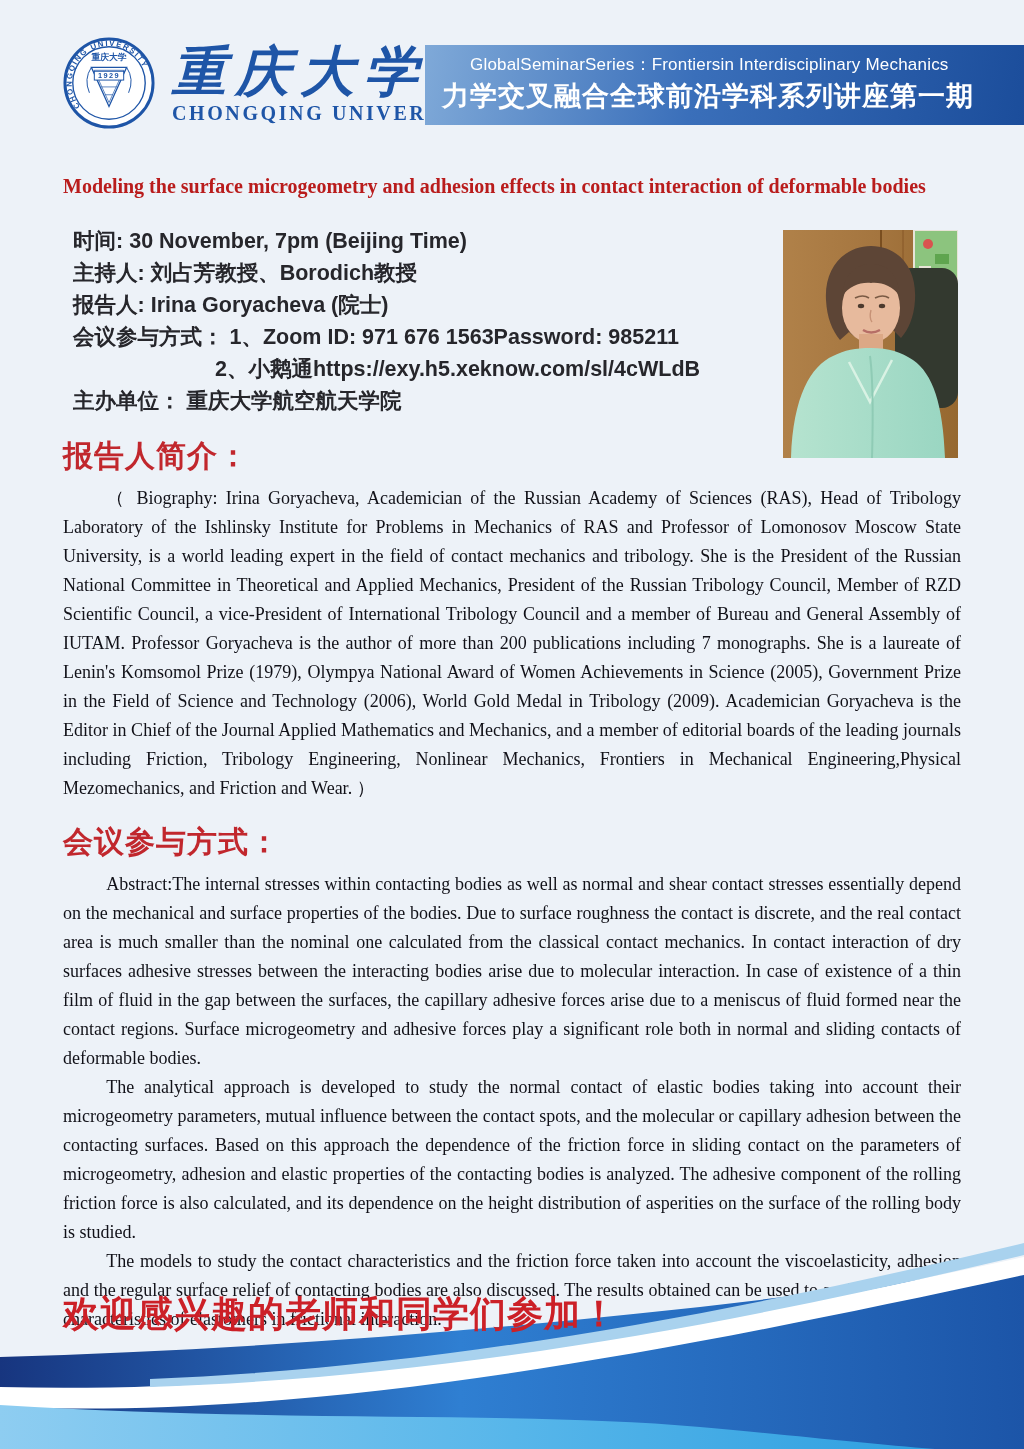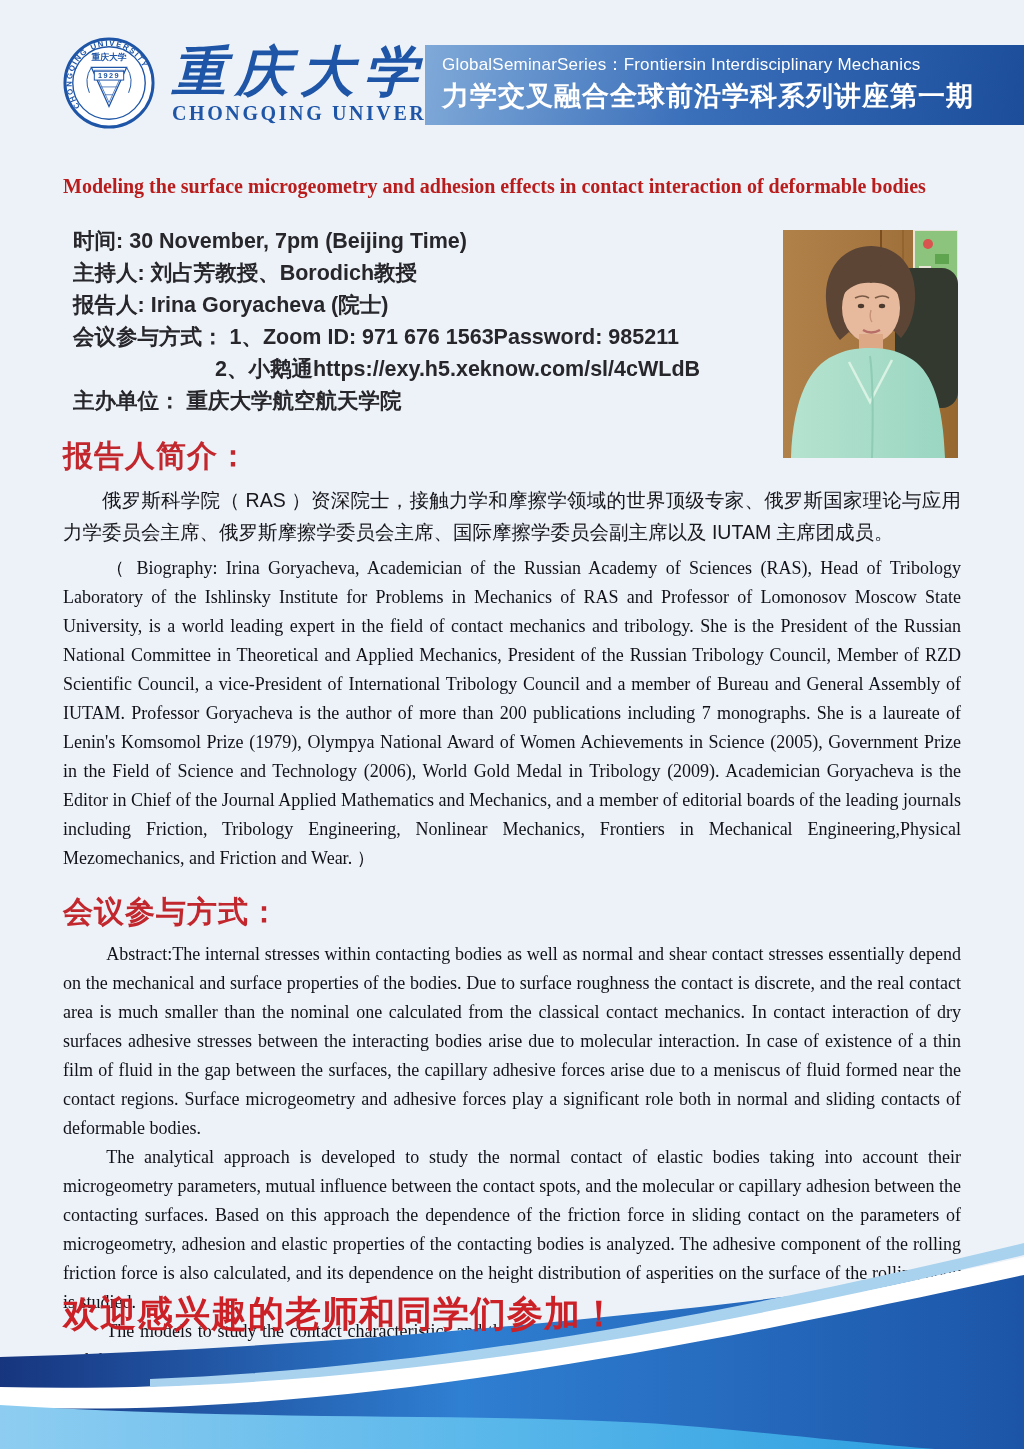--- a/index.html
+++ b/index.html
@@ -20,21 +20,21 @@
   }
   .en-wordmark{
     font-family:"Liberation Serif",serif;font-weight:bold;
     font-size:20px;letter-spacing:2.6px;color:#1E55A7;margin-top:2px;white-space:nowrap;
   }
   .banner{
     position:absolute;left:425px;top:45px;right:0;height:80px;
     background:linear-gradient(100deg,#7FA9D8 0%,#3A6FBA 45%,#1B4D9B 100%);
     color:#FFFFFF;padding:9px 0 0 17px;box-sizing:border-box;
   }
-  .banner-en{font-size:17px;line-height:22px;letter-spacing:0.2px;}
+  .banner-en{font-size:17px;line-height:22px;letter-spacing:0.2px;margin-left:28px;}
   .banner-cn{font-size:27px;line-height:36px;font-weight:bold;letter-spacing:1px;margin-top:2px;white-space:nowrap;}
   
   .content{position:absolute;top:168px;left:63px;width:900px;}
   .talk-title{
     font-family:"Liberation Serif",serif;font-weight:bold;
     font-size:20px;line-height:37px;color:#b91c1c;margin:0 0 20px 0;width:912px;
   }
   .details{margin:0 0 12px 10px;}
   .detail-row{font-size:21.5px;line-height:32px;font-weight:bold;color:#26262B;white-space:nowrap;}
   .detail-row .lbl{margin-right:6px;}
@@ -155,21 +155,20 @@
       </div>
       <div class="detail-row indent">
         <span>2、小鹅通https://exy.h5.xeknow.com/sl/4cWLdB</span>
       </div>
       <div class="detail-row">
         <span class="lbl">主办单位：</span><span>重庆大学航空航天学院</span>
       </div>
     </div>
 
     <div class="sec-heading">报告人简介：</div>
-    <p class="bio-cn">俄罗斯科学院（ RAS ）资深院士，接触力学和摩擦学领域的世界顶级专家、俄罗斯国家理论与应用力学委员会主席、俄罗斯摩擦学委员会主席、国际摩擦学委员会副主席以及 IUTAM 主席团成员。</p>
     <p class="serif-par">（ Biography: Irina Goryacheva, Academician of the Russian Academy of Sciences (RAS), Head of Tribology Laboratory of the Ishlinsky Institute for Problems in Mechanics of RAS and Professor of Lomonosov Moscow State University, is a world leading expert in the field of contact mechanics and tribology. She is the President of the Russian National Committee in Theoretical and Applied Mechanics, President of the Russian Tribology Council, Member of RZD Scientific Council, a vice-President of International Tribology Council and a member of Bureau and General Assembly of IUTAM. Professor Goryacheva is the author of more than 200 publications including 7 monographs. She is a laureate of Lenin's Komsomol Prize (1979), Olympya National Award of Women Achievements in Science (2005), Government Prize in the Field of Science and Technology (2006), World Gold Medal in Tribology (2009). Academician Goryacheva is the Editor in Chief of the Journal Applied Mathematics and Mechanics, and a member of editorial boards of the leading journals including Friction, Tribology Engineering, Nonlinear Mechanics, Frontiers in Mechanical Engineering,Physical Mezomechanics, and Friction and Wear. ）</p>
 
     <div class="abstract-block">
       <div class="sec-heading">会议参与方式：</div>
       <p class="serif-par">Abstract:The internal stresses within contacting bodies as well as normal and shear contact stresses essentially depend on the mechanical and surface properties of the bodies. Due to surface roughness the contact is discrete, and the real contact area is much smaller than the nominal one calculated from the classical contact mechanics. In contact interaction of dry surfaces adhesive stresses between the interacting bodies arise due to molecular interaction. In case of existence of a thin film of fluid in the gap between the surfaces, the capillary adhesive forces arise due to a meniscus of fluid formed near the contact regions. Surface microgeometry and adhesive forces play a significant role both in normal and sliding contacts of deformable bodies.</p>
       <p class="serif-par">The analytical approach is developed to study the normal contact of elastic bodies taking into account their microgeometry parameters, mutual influence between the contact spots, and the molecular or capillary adhesion between the contacting surfaces. Based on this approach the dependence of the friction force in sliding contact on the parameters of microgeometry, adhesion and elastic properties of the contacting bodies is analyzed.  The adhesive component of the rolling friction force is also calculated, and its dependence on the height distribution of asperities on the surface of the rolling body is studied.</p>
       <p class="serif-par">The models to study the contact characteristics and the friction force taken into account the viscoelasticity, adhesion and the regular surface relief of contacting bodies are also discussed. The results obtained can be used to analyze the contact characteristics of elastomers in frictional interaction.</p>
     </div>
   </div>
 

